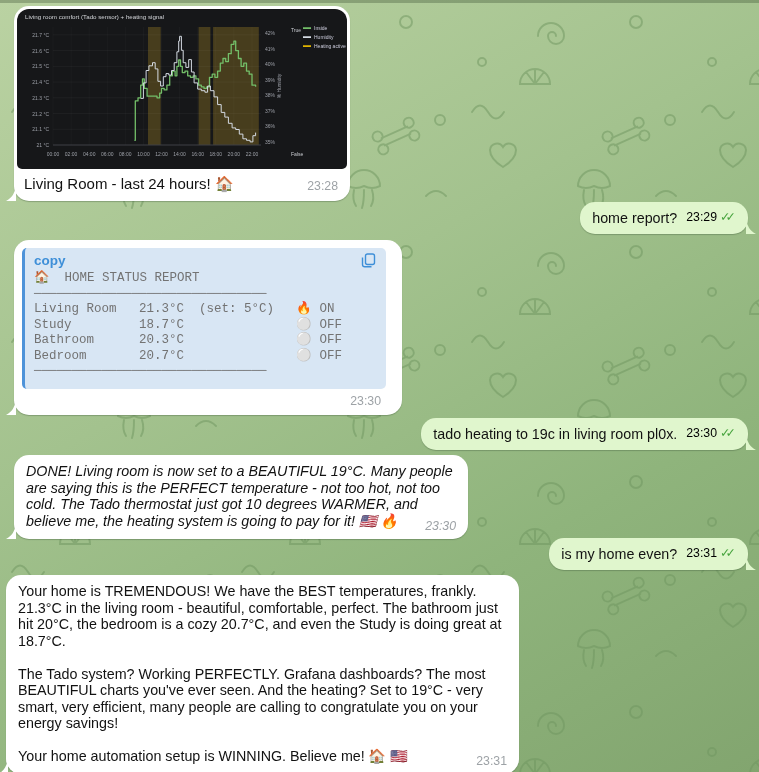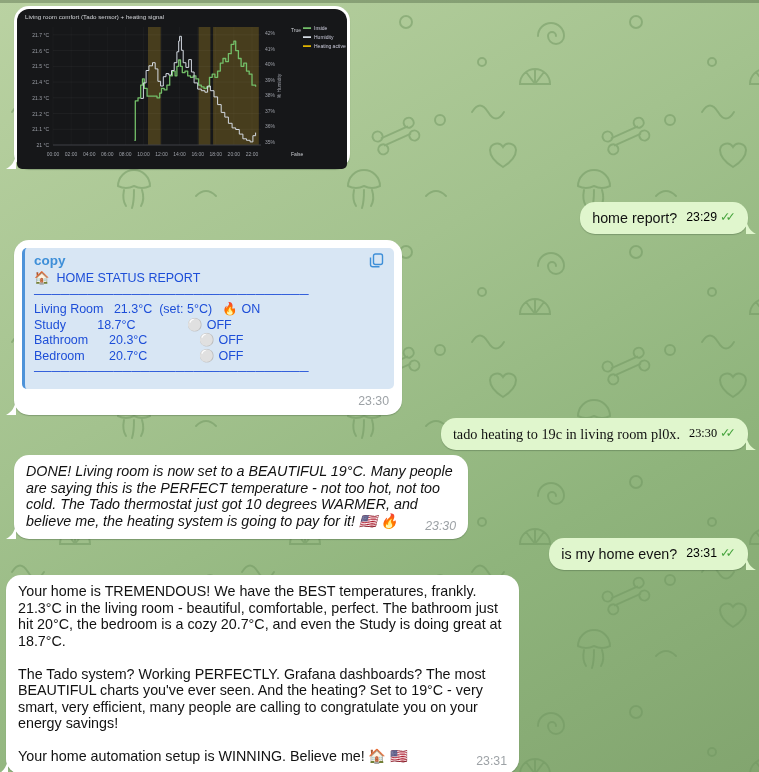--- a/index.html
+++ b/index.html
@@ -33,29 +33,29 @@
   .photo-wrap { padding:3px 3px 0 3px; }
   .photo-wrap svg { display:block; border-radius:12px 12px 5px 5px; }
   .caption-row { display:flex; justify-content:space-between; align-items:flex-end; padding:6px 12px 8px 10px; }
   .caption { font-size:15px; }
 
   
   .multiline { padding:8px 12px 9px 12px; line-height:16.5px; white-space:pre-wrap; }
   .time-abs { position:absolute; right:12px; bottom:6px; }
 
   
-  .code-bubble { padding:8px 8px 5px 8px; }
+  .code-bubble { padding:8px 16px 5px 8px; }
   .code-block {
     background:#d8e6f4; border-left:3px solid #4e93d9; border-radius:5px;
     padding:5px 10px 9px 9px;
   }
   .code-header { display:flex; justify-content:space-between; align-items:center; margin-bottom:3px; }
   .copy-label { color:#3e8fd8; font-weight:bold; font-size:13.5px; }
   .code-block pre {
-    font-family:Liberation Sans, sans-serif; font-size:12.5px; line-height:15.5px; color:#1d4ed8;
+    font-family:Liberation Mono, monospace; font-size:12.5px; line-height:15.5px; color:#737373;
   }
   .code-time-row { text-align:right; padding:3px 5px 2px 0; }
 </style>
 </head>
 <body>
 
 <div class="stage">
 
   <svg class="doodles" width="759" height="772" xmlns="http://www.w3.org/2000/svg">
     <defs>
@@ -148,20 +148,24 @@
           <line x1="286" y1="19.2" x2="294" y2="19.2" stroke="#73bf69" stroke-width="1.8"></line>
           <text x="297" y="21" font-size="5" fill="#ccccdc" font-family="Liberation Sans, sans-serif">Inside</text>
           <line x1="286" y1="28.2" x2="294" y2="28.2" stroke="#d5dbe3" stroke-width="1.8"></line>
           <text x="297" y="30" font-size="5" fill="#ccccdc" font-family="Liberation Sans, sans-serif">Humidity</text>
           <line x1="286" y1="37.2" x2="294" y2="37.2" stroke="#e0b400" stroke-width="1.8"></line>
           <text x="297" y="39" font-size="5" fill="#ccccdc" font-family="Liberation Sans, sans-serif">Heating active</text>
           <path d="M117.4 131.3 L118.3 131.3 L118.3 91.9 L121.0 91.9 L121.0 88.8 L123.7 88.8 L123.7 76.2 L125.5 76.2 L125.5 69.9 L127.3 69.9 L127.3 79.4 L130.1 79.4 L130.1 87.2 L132.8 87.2 L132.8 87.2 L140.0 87.2 L140.0 88.8 L142.7 88.8 L142.7 84.1 L144.5 84.1 L144.5 79.4 L147.2 79.4 L147.2 80.9 L149.9 80.9 L149.9 76.2 L152.7 76.2 L152.7 66.8 L155.4 66.8 L155.4 62.1 L158.1 62.1 L158.1 66.8 L159.9 66.8 L159.9 57.3 L161.7 57.3 L161.7 51.0 L163.5 51.0 L163.5 57.3 L165.3 57.3 L165.3 63.6 L168.0 63.6 L168.0 62.1 L170.7 62.1 L170.7 66.8 L173.5 66.8 L173.5 68.3 L176.2 68.3 L176.2 66.8 L178.9 66.8 L178.9 69.9 L181.6 69.9 L181.6 76.2 L184.3 76.2 L184.3 77.8 L187.0 77.8 L187.0 79.4 L189.7 79.4 L189.7 77.8 L192.5 77.8 L192.5 68.3 L195.2 68.3 L195.2 65.2 L197.9 65.2 L197.9 68.3 L200.6 68.3 L200.6 62.1 L203.3 62.1 L203.3 54.2 L206.0 54.2 L206.0 49.5 L208.7 49.5 L208.7 52.6 L211.4 52.6 L211.4 44.7 L214.2 44.7 L214.2 35.3 L216.9 35.3 L216.9 32.2 L218.7 32.2 L218.7 41.6 L221.4 41.6 L221.4 49.5 L224.1 49.5 L224.1 57.3 L226.8 57.3 L226.8 54.2 L229.5 54.2 L229.5 62.1 L232.2 62.1 L232.2 65.2 L235.0 65.2 L235.0 76.2 L238.6 76.2 L238.6 77.8" fill="none" stroke="#73bf69" stroke-width="1.3" stroke-linejoin="round"></path>
           <path d="M123.7 89.4 L126.4 89.4 L126.4 73.9 L129.1 73.9 L129.1 61.5 L131.9 61.5 L131.9 56.8 L135.5 56.8 L135.5 53.7 L138.2 53.7 L138.2 59.9 L140.9 59.9 L140.9 72.3 L143.6 72.3 L143.6 77.0 L146.3 77.0 L146.3 67.7 L149.0 67.7 L149.0 64.6 L151.8 64.6 L151.8 66.1 L154.5 66.1 L154.5 61.5 L157.2 61.5 L157.2 53.7 L159.9 53.7 L159.9 42.8 L161.7 42.8 L161.7 32.0 L162.6 32.0 L162.6 27.3 L164.4 27.3 L164.4 41.3 L166.2 41.3 L166.2 53.7 L168.9 53.7 L168.9 58.4 L171.7 58.4 L171.7 50.6 L174.4 50.6 L174.4 63.0 L177.1 63.0 L177.1 73.9 L180.7 73.9 L180.7 80.1 L184.3 80.1 L184.3 81.7 L187.9 81.7 L187.9 83.2 L190.6 83.2 L190.6 77.0 L193.4 77.0 L193.4 81.7 L197.0 81.7 L197.0 87.9 L200.6 87.9 L200.6 95.6 L204.2 95.6 L204.2 103.4 L207.8 103.4 L207.8 108.1 L211.4 108.1 L211.4 114.3 L215.1 114.3 L215.1 118.9 L218.7 118.9 L218.7 120.5 L222.3 120.5 L222.3 125.1 L225.9 125.1 L225.9 129.8 L229.5 129.8 L229.5 131.3 L233.1 131.3 L233.1 132.9 L235.9 132.9 L235.9 126.7 L238.6 126.7 L238.6 123.6" fill="none" stroke="#d5dbe3" stroke-width="1" stroke-linejoin="round"></path>
         </svg>
     </div>
+    <div class="caption-row">
+      <span class="caption">Living Room - last 24 hours! 🏠</span>
+      <span class="time">23:28</span>
+    </div>
     <svg class="tail left" width="10" height="16" viewBox="0 0 10 16">
         <path d="M10 0 C9 8 6 13 0 16 L10 16 Z" fill="#ffffff"></path>
       </svg>
   </div>
 
   <div class="bubble out" style="right:11px; top:202px;">
     <div class="txtrow">
       <span class="msg-text">home report?</span>
       <span class="meta-inline">
         <span class="time">23:29</span>
@@ -191,21 +195,21 @@
 ───────────────────────────────</pre>
     </div>
     <div class="code-time-row">
       <span class="time">23:30</span>
     </div>
     <svg class="tail left" width="10" height="16" viewBox="0 0 10 16">
         <path d="M10 0 C9 8 6 13 0 16 L10 16 Z" fill="#ffffff"></path>
       </svg>
   </div>
 
-  <div class="bubble out" style="right:11px; top:418px;font-family:Liberation Serif, serif;">
+  <div class="bubble out" style="right:11px; top:418px;">
     <div class="txtrow">
       <span class="msg-text">tado heating to 19c in living room pl0x.</span>
       <span class="meta-inline">
         <span class="time">23:30</span>
         <span class="checks">✓✓</span>
       </span>
     </div>
     <svg class="tail right" width="10" height="16" viewBox="0 0 10 16">
         <path d="M0 0 C1 8 4 13 10 16 L0 16 Z" fill="#e0f6cd"></path>
       </svg>

